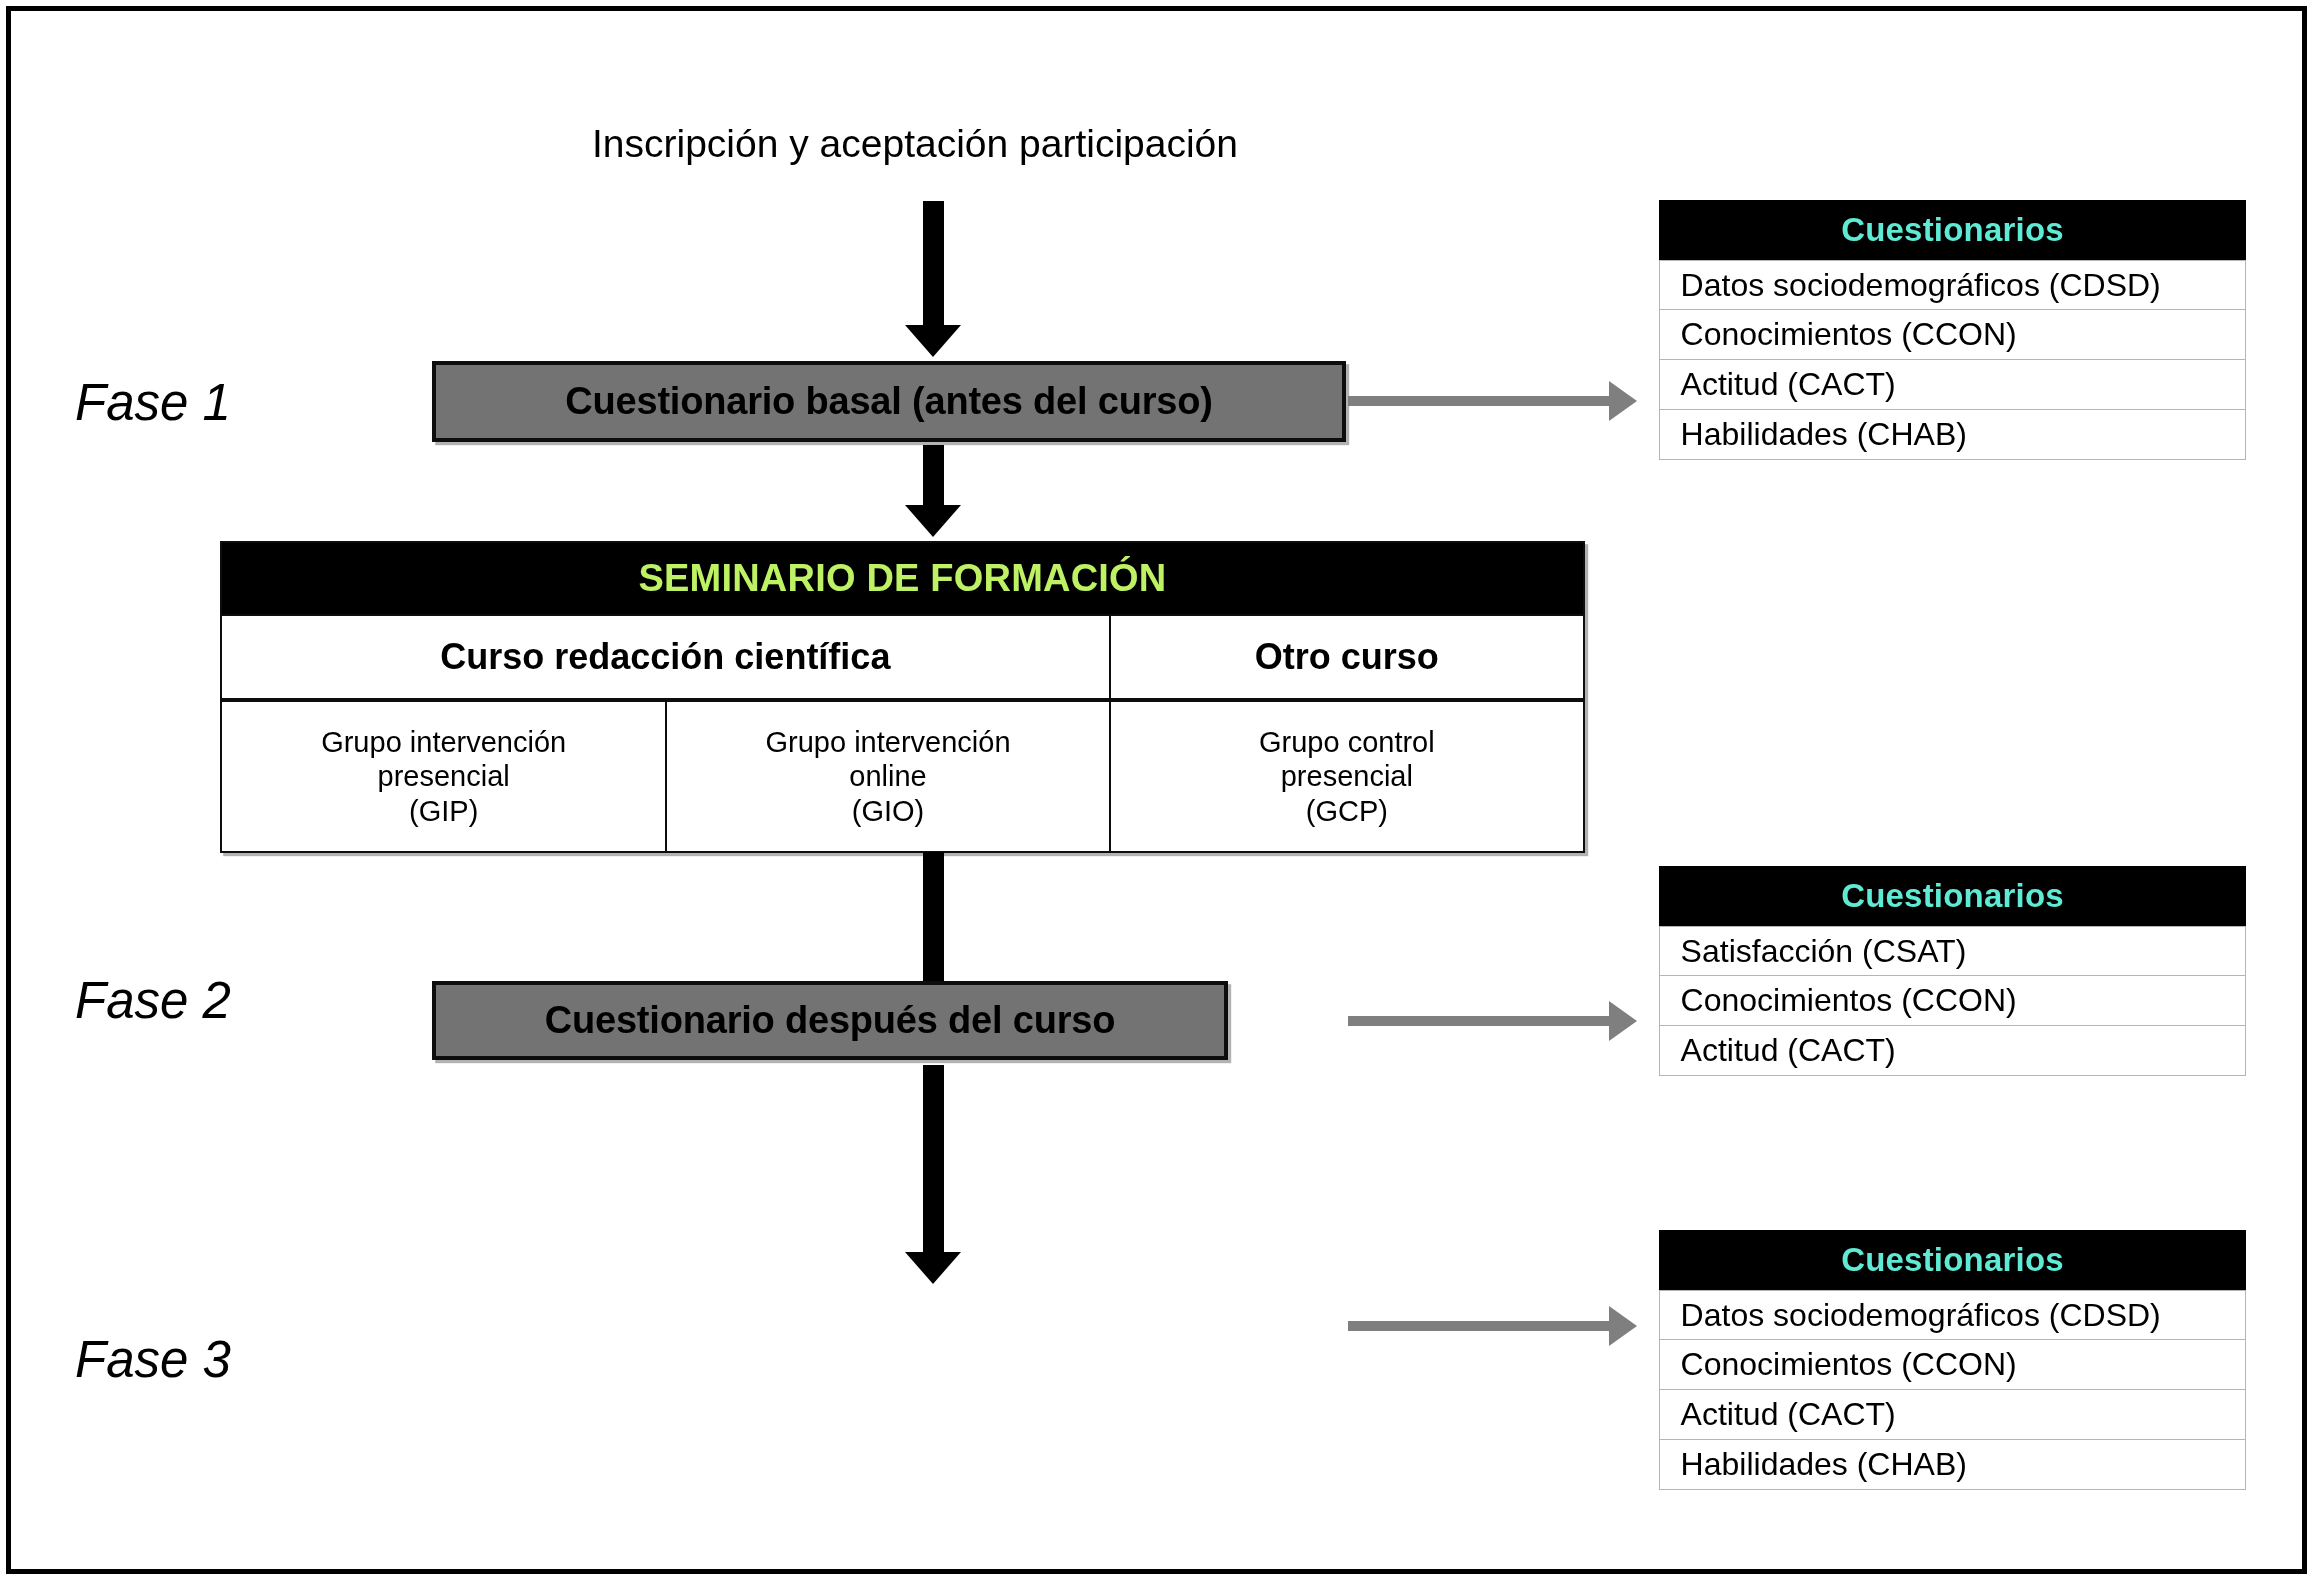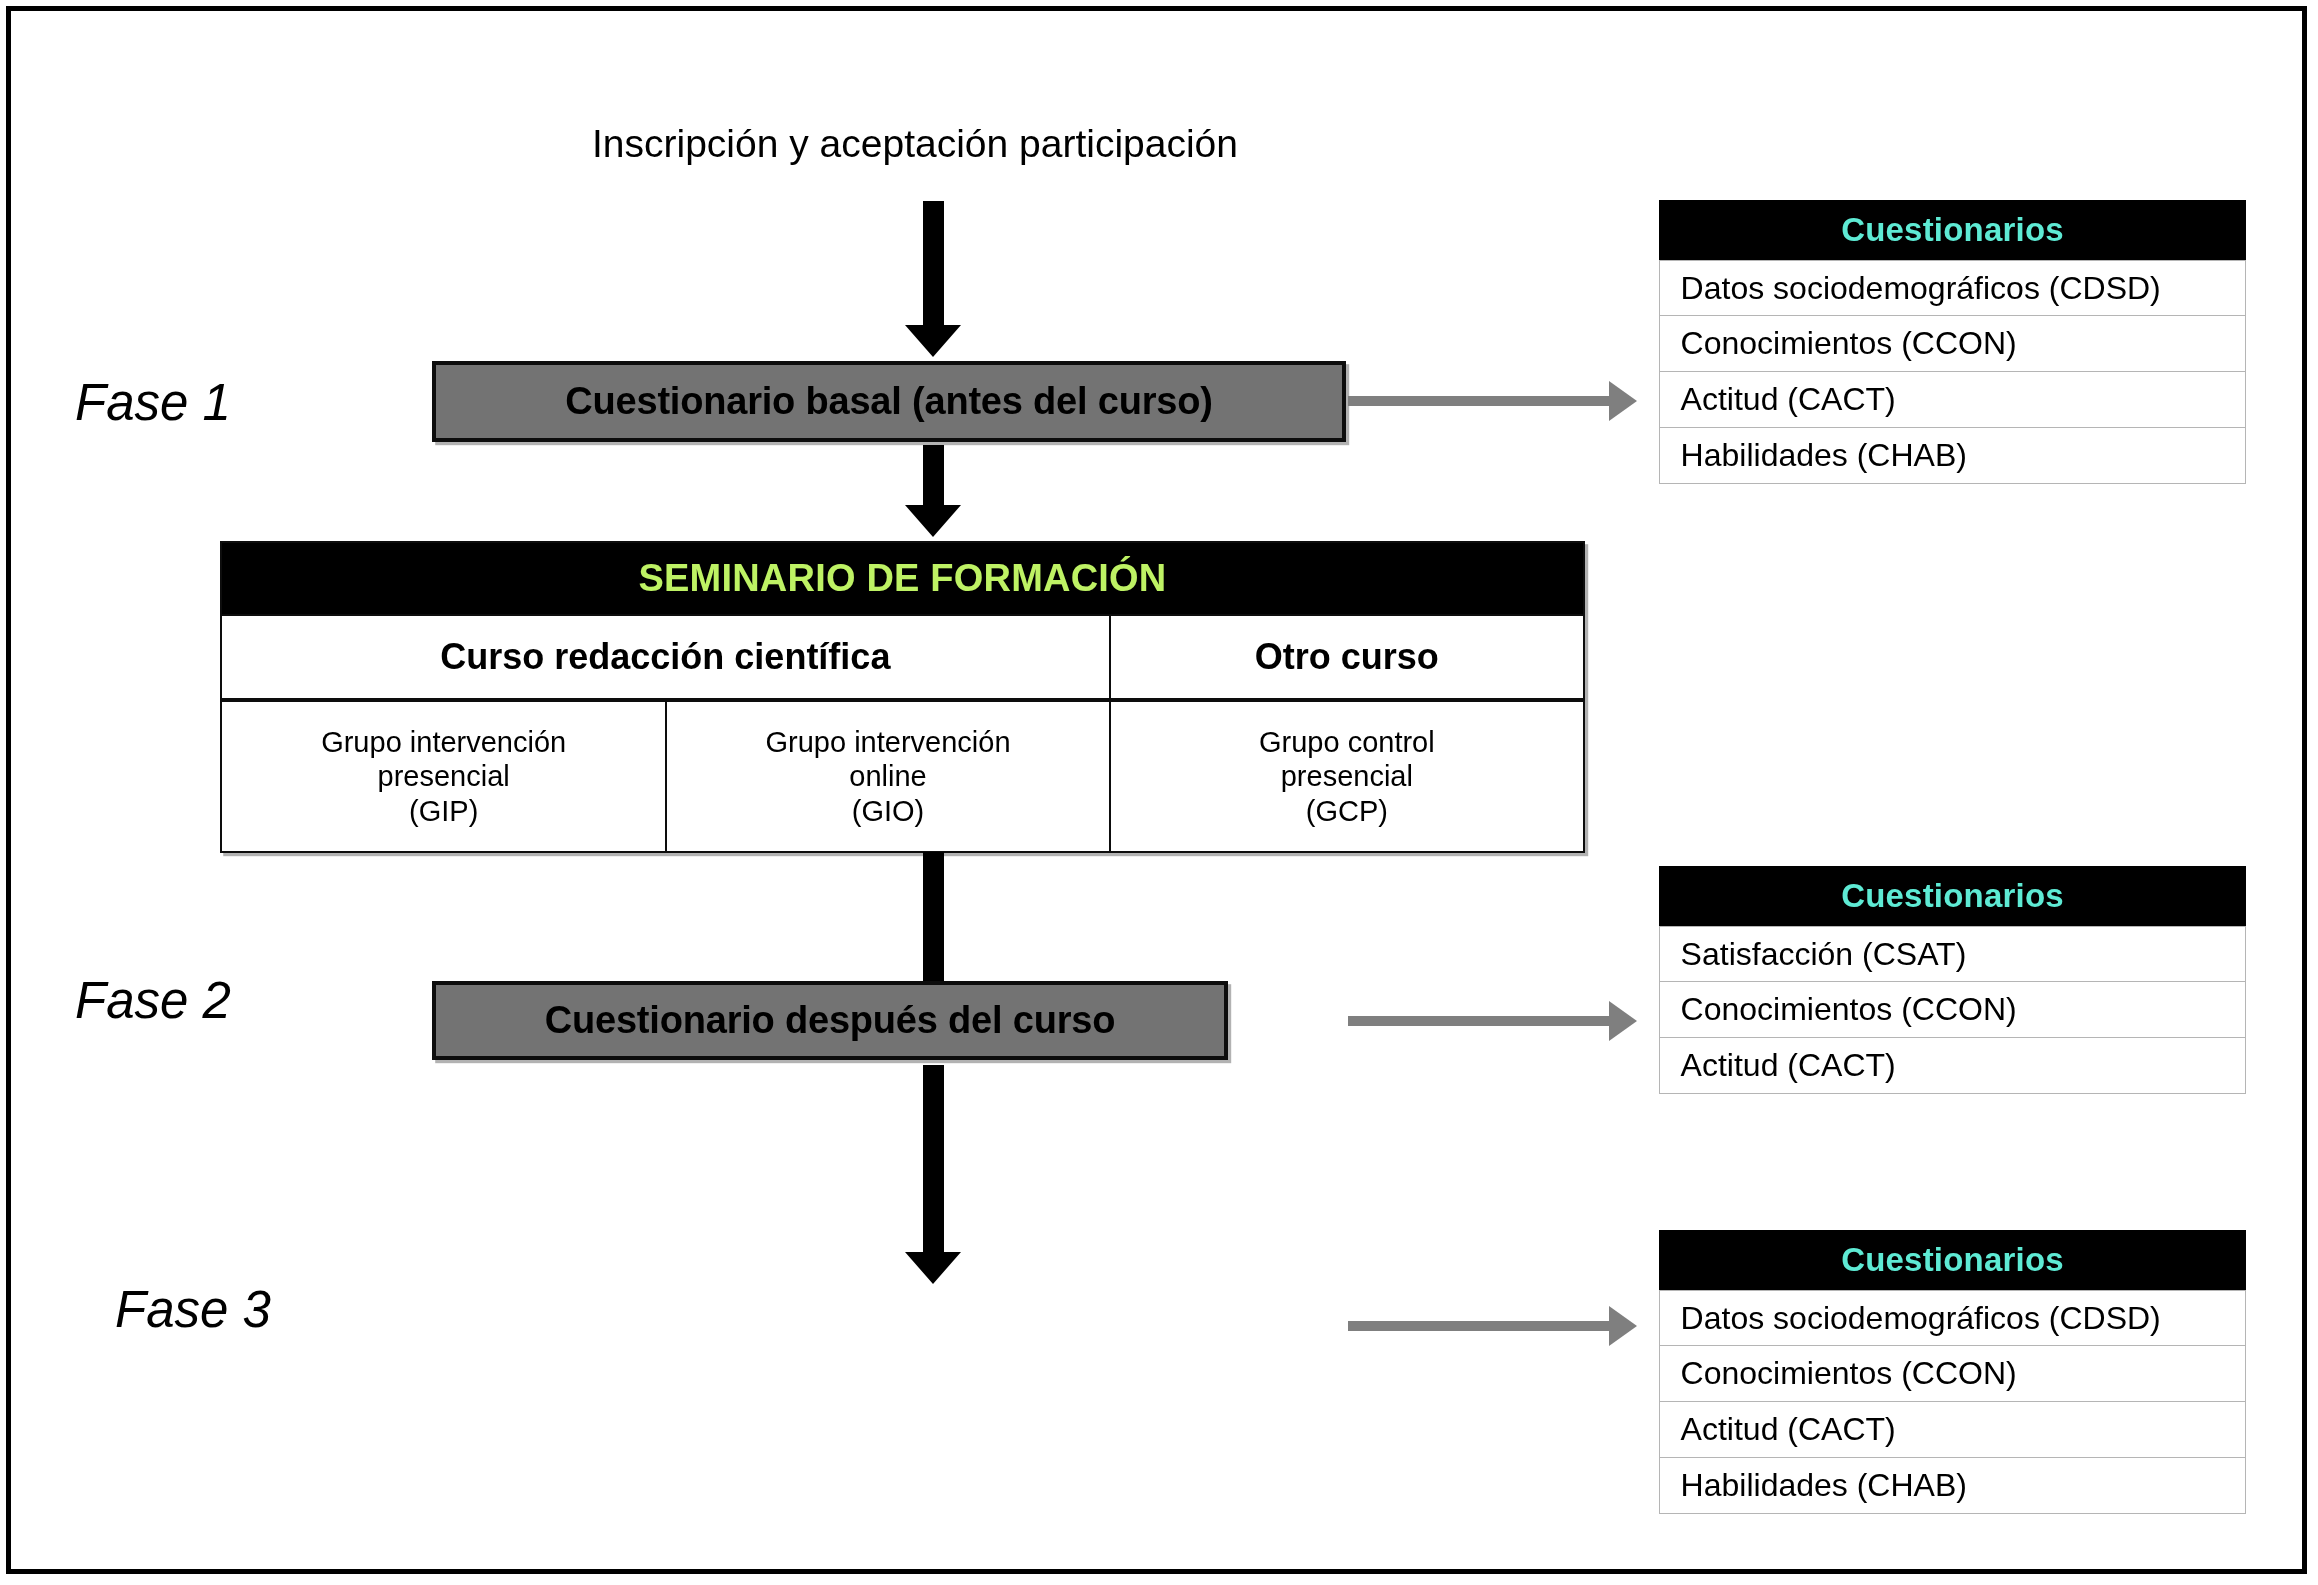--- a/index.html
+++ b/index.html
@@ -180,21 +180,21 @@
     font-size: 33px;
     font-weight: bold;
     text-align: center;
     height: 60px;
     line-height: 60px;
     letter-spacing: 0.2px;
   }
   .q-row {
     border: 1.6px solid #b5b5b5;
     border-top: none;
-    height: 56px;
+    height: 50px;
     display: flex;
     align-items: center;
     padding-left: 20.6px;
     box-sizing: border-box;
     font-size: 32px;
     color: #000;
     background: #ffffff;
     white-space: nowrap;
   }
   .q-row.first { border-top: 1.6px solid #b5b5b5; }
@@ -291,21 +291,21 @@
     <div class="q-row">
       <span>Conocimientos (CCON)</span>
     </div>
     <div class="q-row">
       <span>Actitud (CACT)</span>
     </div>
   </div>
 
   <div class="v-arrow" style="left:923px; top:1065px; height:190px;"></div>
 
-  <div class="phase-label" style="left:75px; top:1280px;margin-left:40px;">Fase 3</div>
+  <div class="phase-label" style="left:75px; top:1330px;">Fase 3</div>
 
 
   <div class="h-arrow" style="left:1348px; top:1321px; width:262px;"></div>
 
   <div class="q-table" style="left:1659px; top:1230px;">
     <div class="q-head">Cuestionarios</div>
     <div class="q-row first">
       <span>Datos sociodemográficos (CDSD)</span>
     </div>
     <div class="q-row">

